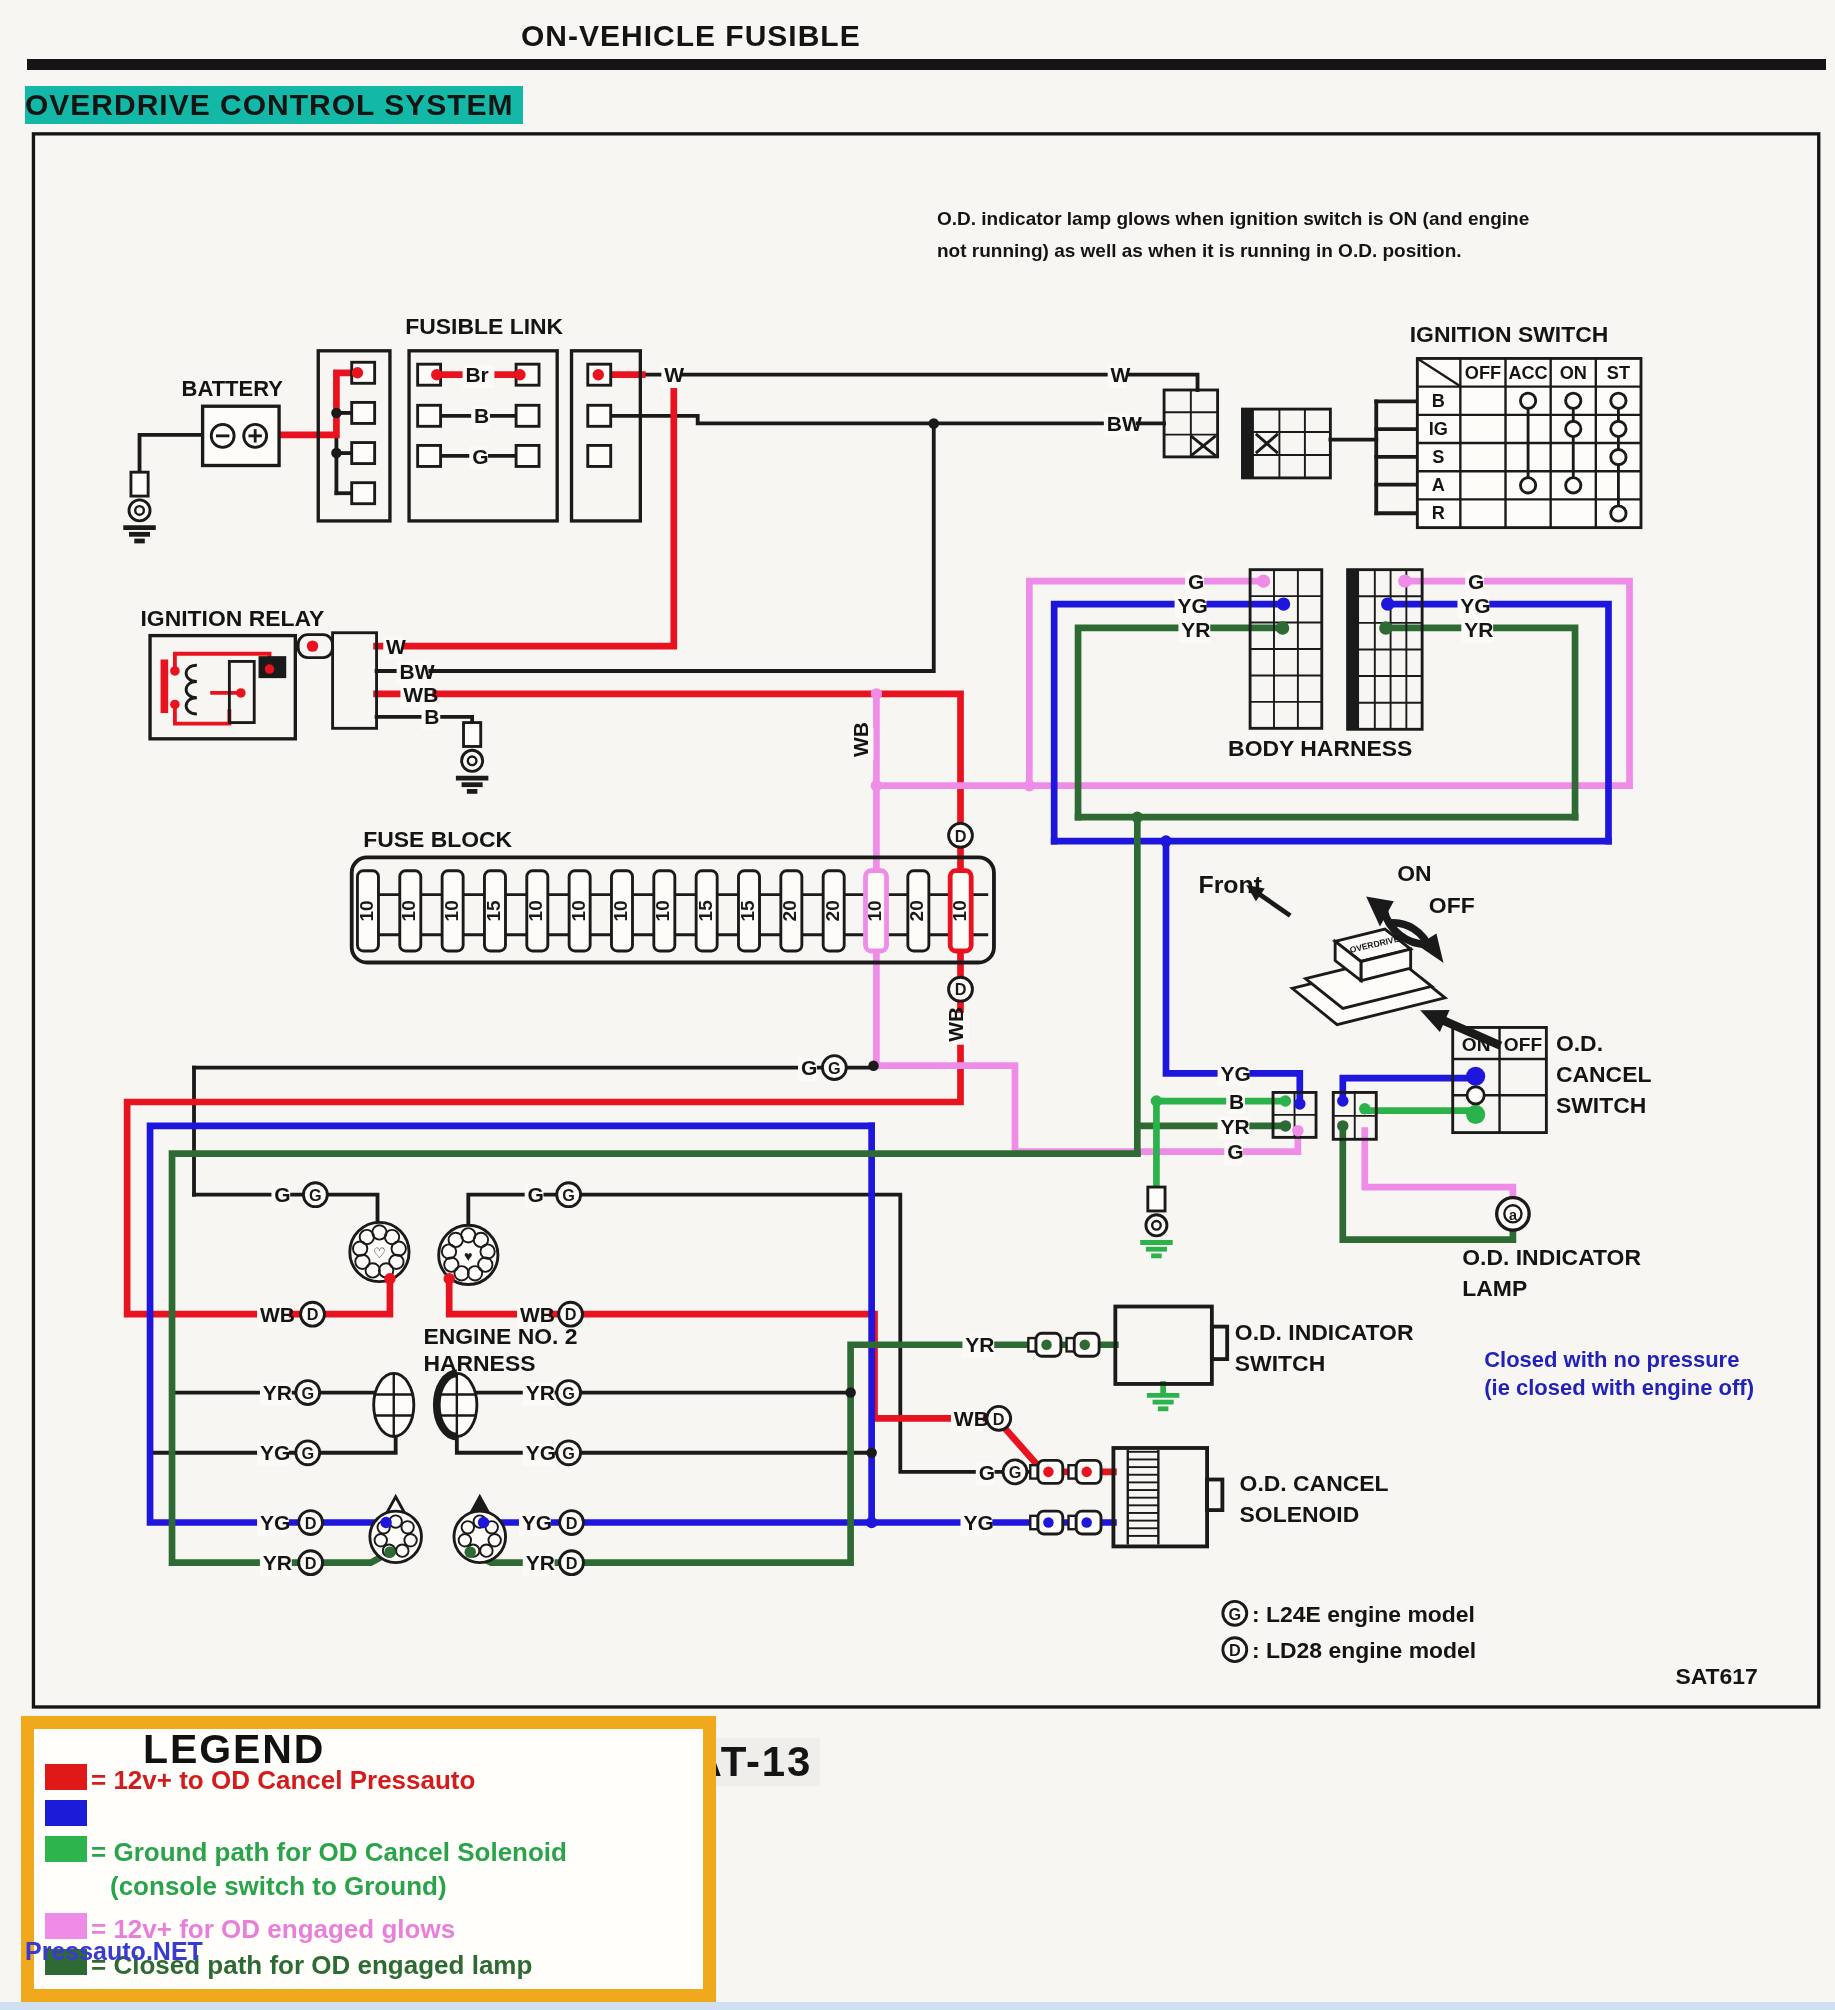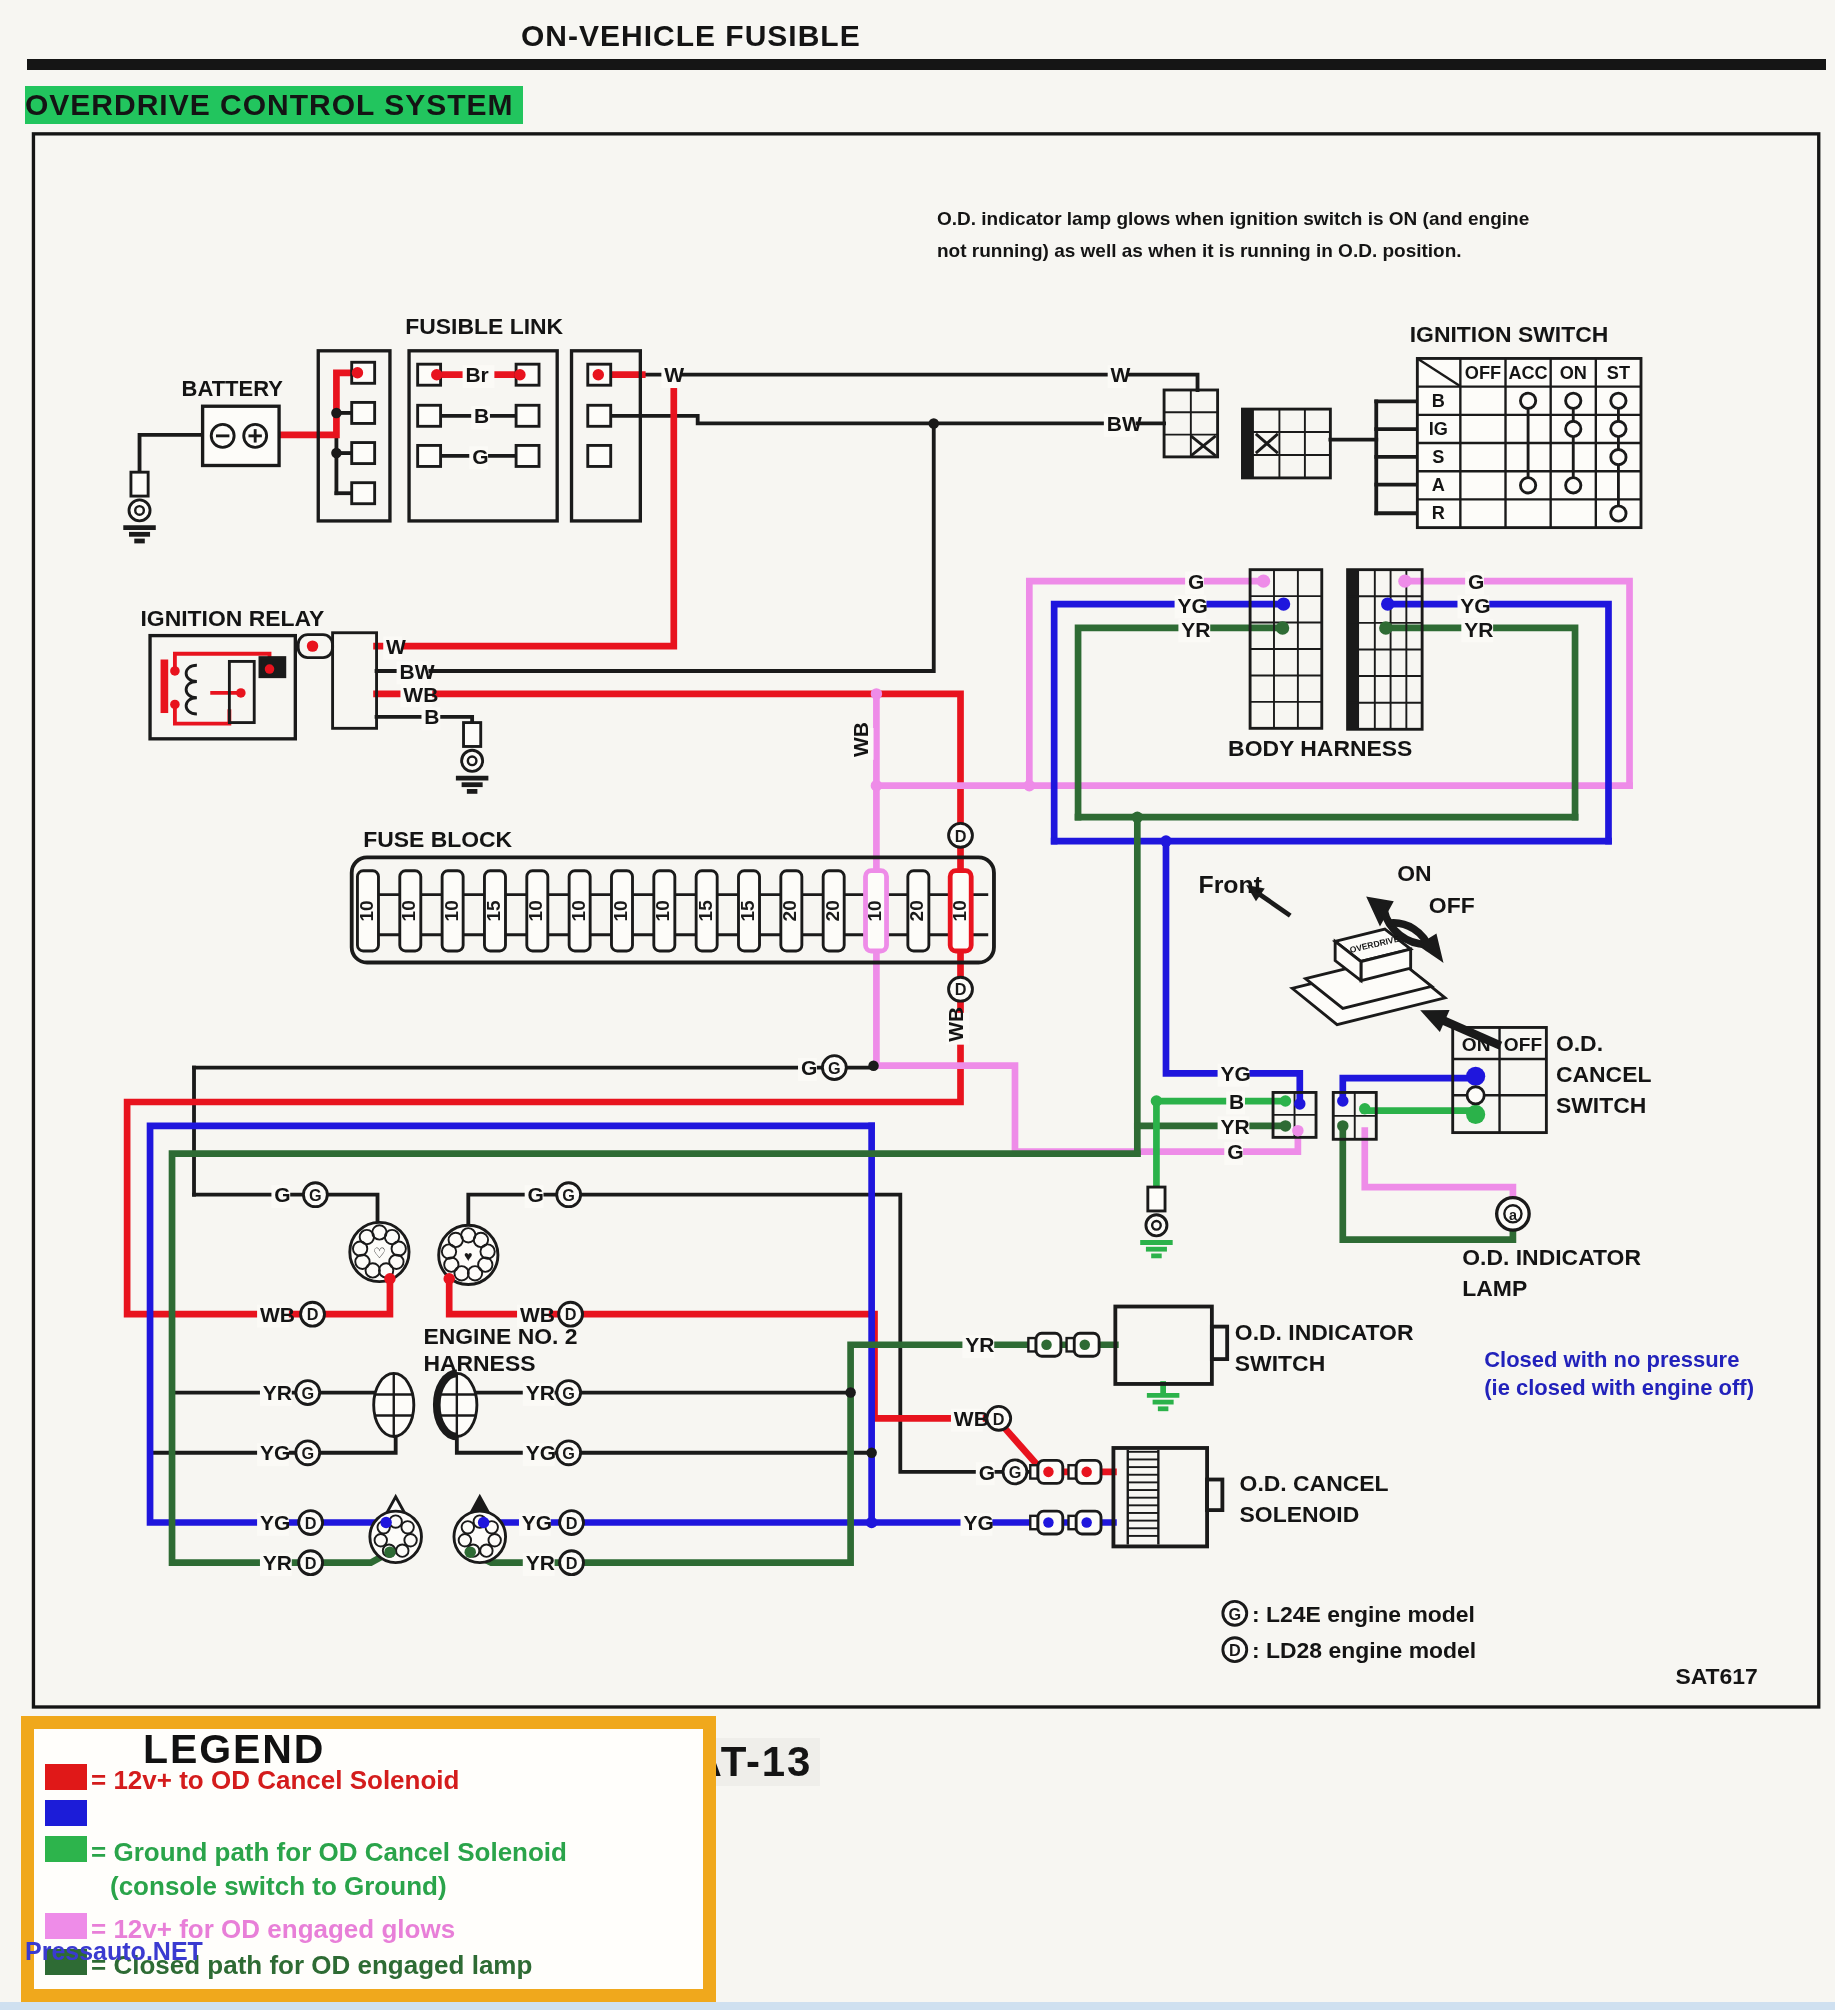--- a/index.html
+++ b/index.html
@@ -2,21 +2,21 @@
 <html><head>
 <meta charset="utf-8">
 <style>
   html,body{margin:0;padding:0;background:#e9e9e6;}
   .page{position:relative;width:1835px;height:2010px;background:#f7f6f2;overflow:hidden;
         font-family:"Liberation Sans", sans-serif;}
   .abs{position:absolute;}
   .t{font-weight:bold;color:#141414;white-space:nowrap;}
   #page-title{left:521px;top:19px;font-size:30px;letter-spacing:1px;}
   .toprule{left:27px;top:59px;width:1799px;height:10.5px;background:#151515;}
-  #section-heading{left:25px;top:86px;font-size:30px;letter-spacing:1px;background:#22c55e;padding:1.9px 9.6px 1.9px 0;}
+  #section-heading{left:25px;top:86px;font-size:30px;letter-spacing:1px;background:#14b8a6;padding:1.9px 9.6px 1.9px 0;}
   .note{left:937px;font-size:19px;}
   #at13{left:684px;top:1738px;font-size:42px;letter-spacing:1.9px;background:#efeeea;padding:0 7.6px;}
   #watermark{left:25px;top:1937px;font-size:25px;font-weight:bold;color:#3a3ad0;z-index:30;}
   .legend-box{left:21px;top:1716px;width:669px;height:260px;background:#fffefb;border:13.4px solid #f0a81c;z-index:10;}
   #legend-title{left:143px;top:1726px;font-size:41px;letter-spacing:1.9px;color:#111;}
   .lg-swatch{width:42px;height:26px;}
   .lg-text{font-size:26px;font-weight:bold;}
   .bluestrip{left:0;top:2002px;width:1835px;height:8.6px;background:#cfe0f0;}
   svg{position:absolute;left:0;top:0;}
 </style>
@@ -548,21 +548,21 @@
 
   <div class="abs t note" style="top:208px;">O.D. indicator lamp glows when ignition switch is ON (and engine</div>
   <div class="abs t note" style="top:240px;">not running) as well as when it is running in O.D. position.</div>
 
   <div class="abs t" id="at13">AT-13</div>
 
   <div class="abs legend-box"></div>
   <div class="abs t" id="legend-title" style="z-index:11;">LEGEND</div>
 
   <div class="abs lg-swatch" style="left: 45px; top: 1764px; z-index: 11; background: rgb(224, 24, 24);"></div>
-  <div class="abs lg-text" style="left: 91px; top: 1765px; z-index: 11; color: rgb(212, 28, 28);">= 12v+ to OD Cancel Solenoid</div>
+  <div class="abs lg-text" style="left: 91px; top: 1765px; z-index: 11; color: rgb(212, 28, 28);">= 12v+ to OD Cancel Pressauto</div>
 
   <div class="abs lg-swatch" style="left: 45px; top: 1800px; z-index: 11; background: rgb(28, 28, 216);"></div>
 
   <div class="abs lg-swatch" style="left: 45px; top: 1836px; z-index: 11; background: rgb(45, 180, 76);"></div>
   <div class="abs lg-text" style="left: 91px; top: 1837px; z-index: 11; color: rgb(42, 164, 74);">= Ground path for OD Cancel Solenoid</div>
   <div class="abs lg-text" style="left: 110px; top: 1871px; z-index: 11; color: rgb(42, 164, 74);">(console switch to Ground)</div>
 
   <div class="abs lg-swatch" style="left: 45px; top: 1913px; z-index: 11; background: rgb(238, 140, 232);"></div>
   <div class="abs lg-text" style="left: 91px; top: 1914px; z-index: 11; color: rgb(232, 127, 216);">= 12v+ for OD engaged glows</div>
 

